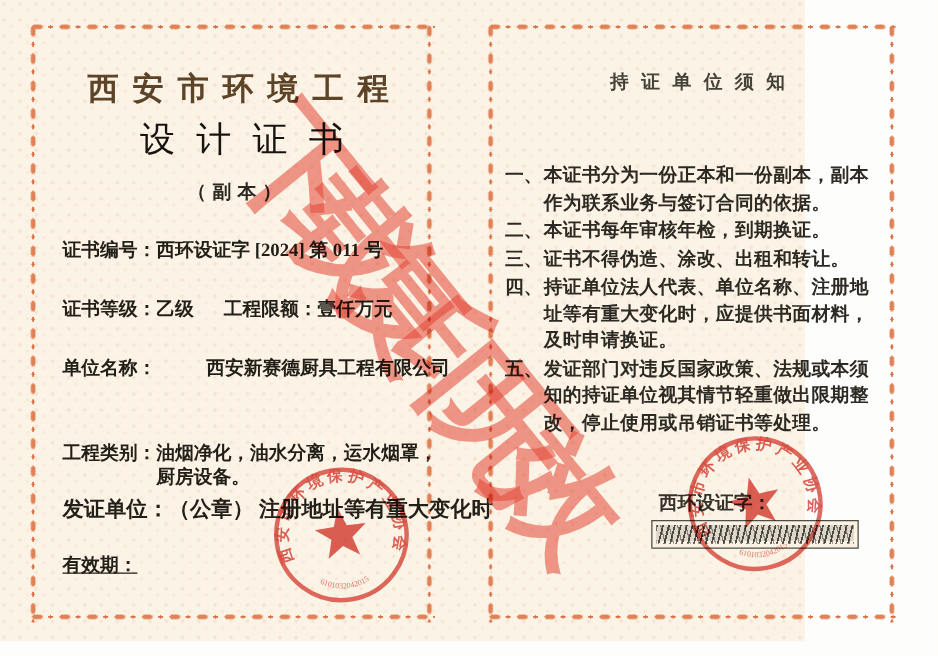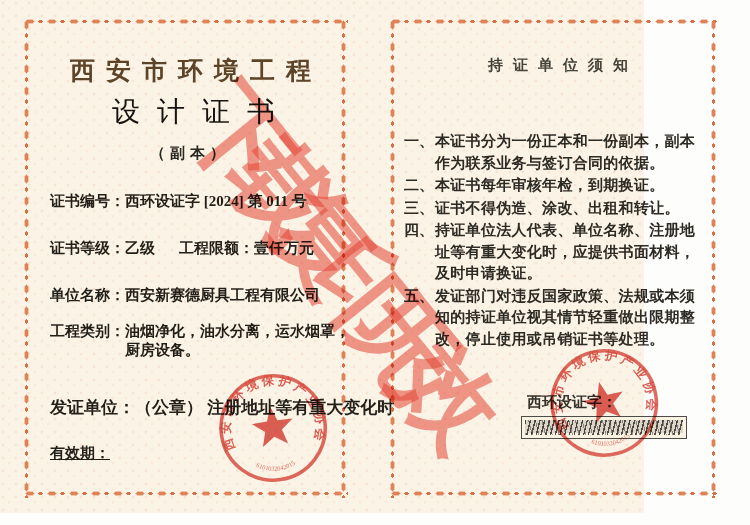--- a/index.html
+++ b/index.html
@@ -38,21 +38,21 @@
       font-size:25px;font-weight:700;letter-spacing:11px;padding-left:11px;color:#5d4428;}
   .t2{position:absolute;left:40px;width:290px;top:93px;text-align:center;
       font-size:28px;font-weight:400;letter-spacing:17px;padding-left:17px;color:#171310;}
   .copy{position:absolute;left:40px;width:290px;top:144px;text-align:center;
       font-size:15px;font-weight:700;letter-spacing:5px;padding-left:5px;color:#2b2822;}
 
   .row{position:absolute;left:50px;display:flex;white-space:nowrap;
        font-size:15px;font-weight:700;color:#221e18;line-height:19px;}
   .row .lbl{flex:none;}
   .row .gap{width:24px;flex:none;}
-  .row.cat{white-space:normal;}
+  .row.cat{white-space:normal;margin-top:32px;}
   .row.cat .val{width:236px;}
 
   .rt{position:absolute;left:398px;width:310px;top:56px;text-align:center;
       font-size:15px;font-weight:700;letter-spacing:10px;padding-left:10px;color:#45423a;}
   .notices{position:absolute;left:404px;top:131px;width:302px;}
   .n-item{display:flex;font-size:15px;font-weight:700;color:#2d2a24;line-height:21.5px;margin-bottom:1px;}
   .n-num{flex:none;width:31px;}
   .n-txt{flex:1;letter-spacing:.3px;}
 
   .phone{position:absolute;left:527px;top:393px;display:flex;white-space:nowrap;
@@ -102,21 +102,21 @@
     </div>
 
     <div class="row" style="top:239px;">
       <span class="lbl">证书等级：</span>
       <span class="val">乙级</span>
       <span class="gap"></span>
       <span class="lbl">工程限额：</span>
       <span class="val">壹仟万元</span>
     </div>
 
-    <div class="row" style="top:286px;">
+    <div class="row" style="top:286px;gap:40px;">
       <span class="lbl">单位名称：</span>
       <span class="val">西安新赛德厨具工程有限公司</span>
     </div>
 
     <div class="row cat" style="top:322px;">
       <span class="lbl">工程类别：</span>
       <span class="val">油烟净化，油水分离，运水烟罩，厨房设备。</span>
     </div>
 
     <div class="row" style="top:398px;font-size:17px;">

